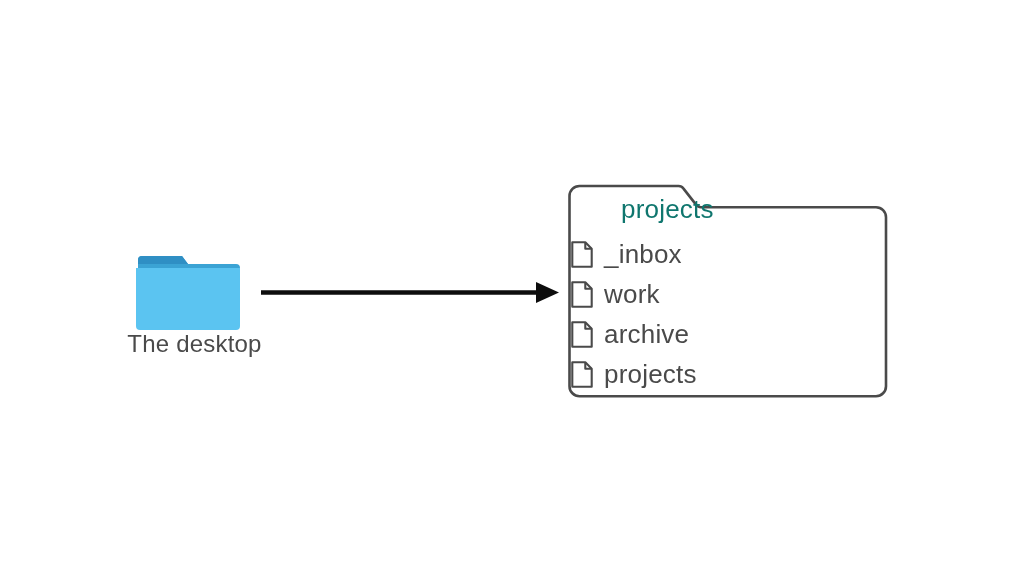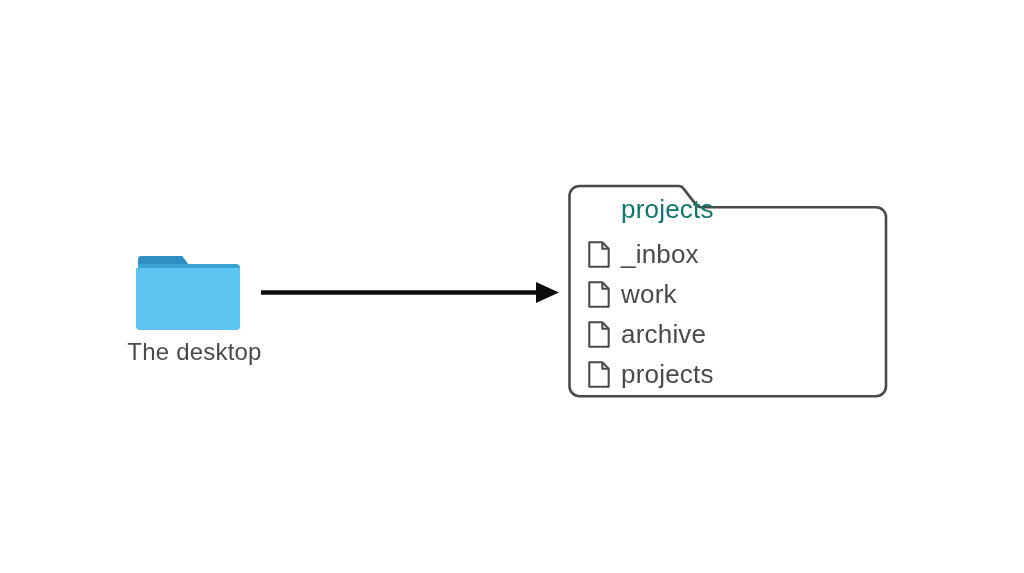--- a/index.html
+++ b/index.html
@@ -34,21 +34,21 @@
   .folder-icon {
     position: absolute;
     left: 24px;
     top: 0px;
     width: 104px;
     height: 82px;
   }
   .desktop-label {
     position: absolute;
     left: 0;
-    top: 88px;
+    top: 80px;
     width: 165px;
     text-align: center;
     font-size: 24px;
     color: #4a4a4a;
     letter-spacing: 0.2px;
     white-space: nowrap;
   }
 
   
   .arrow-svg {
@@ -84,21 +84,21 @@
     position: absolute;
     left: 58px;
     top: 22px;
     font-size: 26px;
     color: #0f766e;
     letter-spacing: 0.2px;
     white-space: nowrap;
   }
   .file-list {
     position: absolute;
-    left: 25px;
+    left: 8px;
     top: 62px;
     width: 300px;
     text-align: right;
   }
   .file-row {
     display: flex;
     align-items: center;
     height: 40px;
   }
   .doc-icon {

